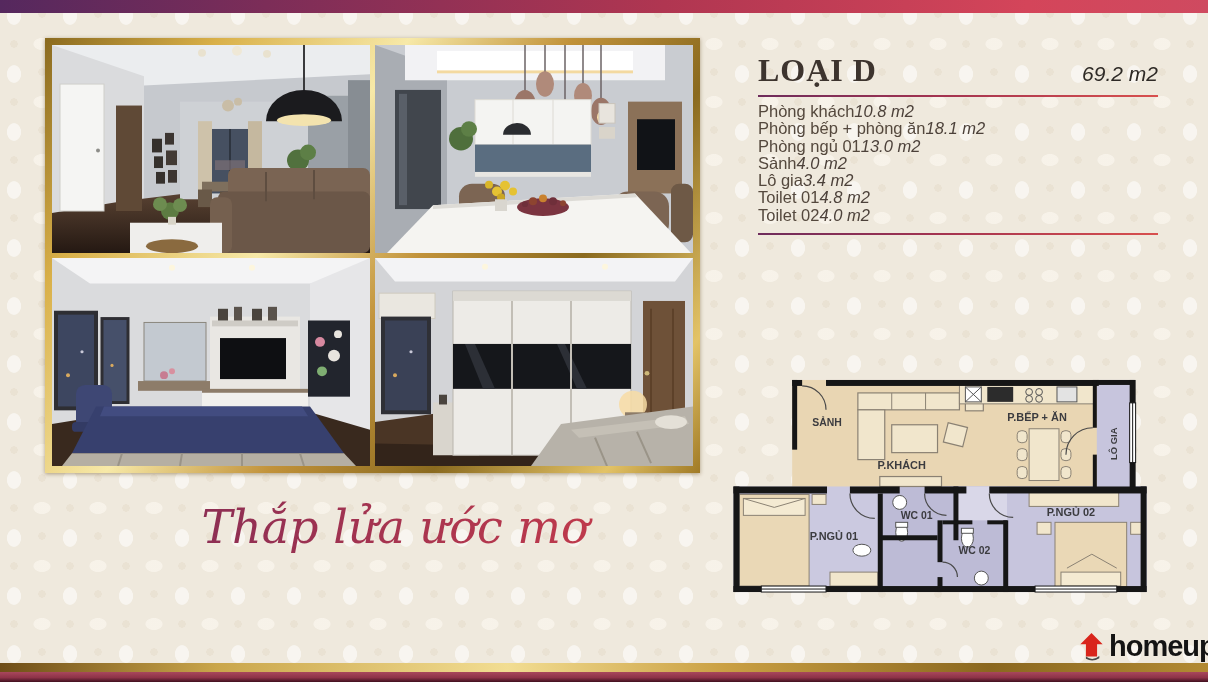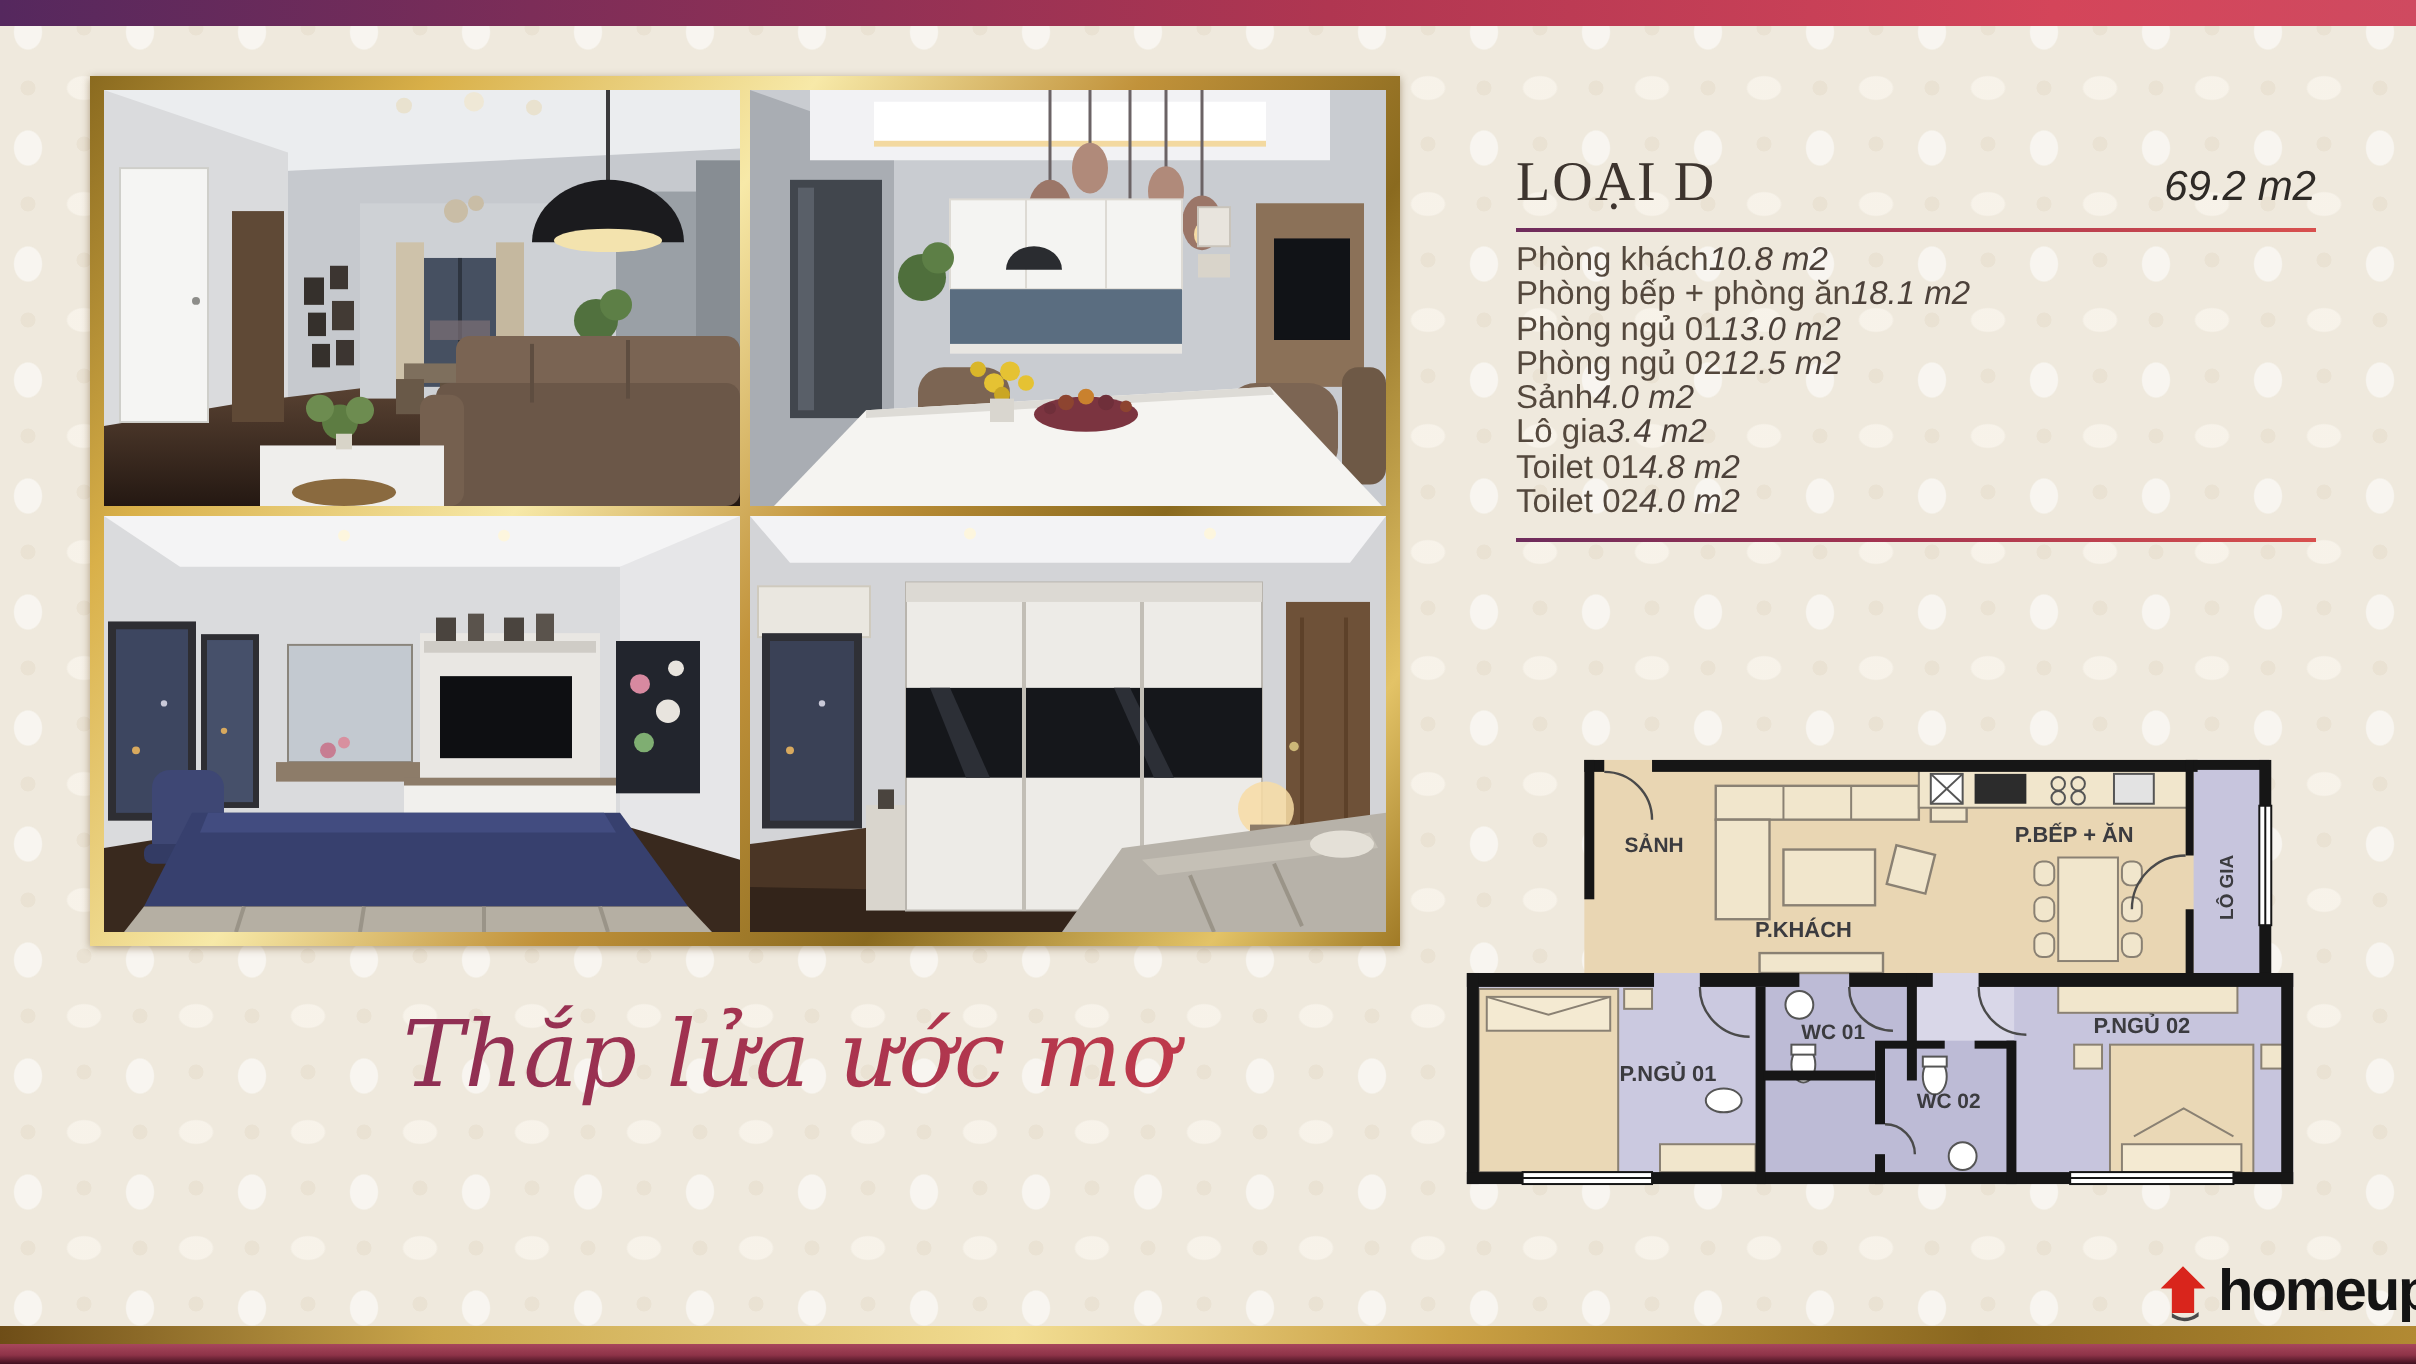--- a/index.html
+++ b/index.html
@@ -35,21 +35,21 @@
     font-family:"DejaVu Serif",serif;font-style:italic;line-height:1.18;
     background:linear-gradient(90deg,#822c55 0%,#a33350 45%,#c83c4a 100%);
     -webkit-background-clip:text;background-clip:text;color:transparent;}
   .slogan .l1{font-size:46px;}
   .slogan .l2{font-size:50px;}
   
   .info{position:absolute;left:758px;top:48px;width:400px;color:#3d342e;}
   .info .section-title{font-family:"Liberation Serif",serif;font-size:22px;
     letter-spacing:1px;font-weight:500;}
   .info .type-row{display:flex;justify-content:space-between;align-items:baseline;margin-top:4px;}
-  .info .type-label{font-family:"Liberation Serif",serif;font-size:28px;font-weight:normal;letter-spacing:1px;margin-top:24px;}
+  .info .type-label{font-family:"Liberation Serif",serif;font-size:32px;font-weight:bold;letter-spacing:1px;}
   .info .total-area{font-size:21px;font-weight:normal;font-style:italic;color:#2e2a26;}
   .grad-rule{height:2px;border:0;margin:6px 0 6px 0;
     background:linear-gradient(90deg,#6e2c5c 0%,#a33350 45%,#d8504e 100%);}
   .room-list{margin-top:2px;}
   .room-row{display:flex;justify-content:flex-start;align-items:baseline;
     font-size:16.5px;color:#54483d;line-height:17.3px;}
   .room-row .area{font-style:italic;color:#4c413a;}
   .rule-bottom{margin-top:9px;}
   
   .plan{position:absolute;left:728px;top:373px;width:428px;height:224px;}
@@ -280,24 +280,20 @@
       </div>
       <div class="room-row">
         <span class="label">Phòng bếp + phòng ăn</span>
         <span class="area">18.1 m2</span>
       </div>
       <div class="room-row">
         <span class="label">Phòng ngủ 01</span>
         <span class="area">13.0 m2</span>
       </div>
       <div class="room-row">
-        <span class="label">Phòng ngủ 02</span>
-        <span class="area">12.5 m2</span>
-      </div>
-      <div class="room-row">
         <span class="label">Sảnh</span>
         <span class="area">4.0 m2</span>
       </div>
       <div class="room-row">
         <span class="label">Lô gia</span>
         <span class="area">3.4 m2</span>
       </div>
       <div class="room-row">
         <span class="label">Toilet 01</span>
         <span class="area">4.8 m2</span>

